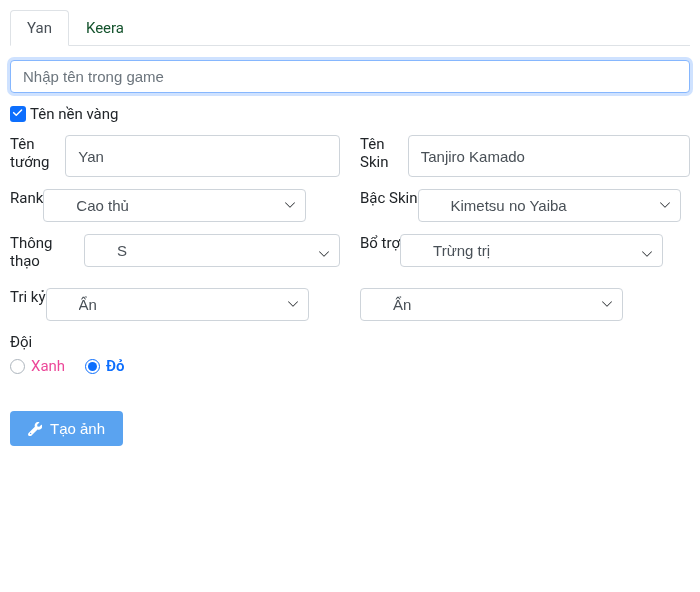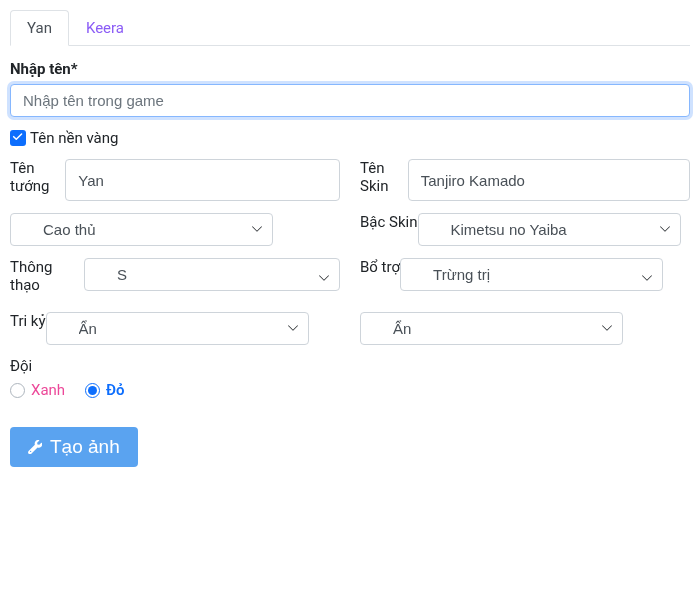--- a/index.html
+++ b/index.html
@@ -13,21 +13,21 @@
       background: #fff;
     }
     .tabs {
       display: flex;
       border-bottom: 1px solid #dee2e6;
       margin-bottom: 14px;
     }
     .tab {
       padding: 8px 16px;
       cursor: pointer;
-      color: #8b5cf6;
+      color: #14532d;
       border: 1px solid transparent;
       border-top-left-radius: 4px;
       border-top-right-radius: 4px;
       margin-bottom: -1px;
     }
     .tab.active {
       color: #495057;
       background: #fff;
       border-color: #dee2e6 #dee2e6 #fff;
     }
@@ -115,38 +115,37 @@
     .radio-label.checked { color: #0d6efd; font-weight: 600; }
     .btn {
       display: inline-flex;
       align-items: center;
       gap: 8px;
       background: #5aa3f0;
       color: #fff;
       border: none;
       border-radius: 4px;
       padding: 9px 18px;
-      font-size: 19px;
+      font-size: 15px;
       cursor: pointer;
-      margin-top: 16px;
+      margin-top: 24px;
     }
     .btn svg { width: 14px; height: 14px; fill: #fff; }
   </style>
 </head>
 <body>
 
 
 
 <div class="tabs">
   <div class="tab active">Yan</div>
   <div class="tab">Keera</div>
 </div>
 
 <div class="section">
-  <span class="label">Nhập tên*</span>
   <input class="text-input focused" type="text" placeholder="Nhập tên trong game" style="">
 </div>
 
 <div class="checkbox-row">
   <div class="checkbox">
     <svg viewBox="0 0 16 16">
         <path d="M13.485 1.929a1 1 0 0 1 0 1.414L6.414 10.414a1 1 0 0 1-1.414 0L1.515 6.929a1 1 0 1 1 1.414-1.414L5.707 8.293l6.364-6.364a1 1 0 0 1 1.414 0z"></path>
       </svg>
   </div>
   <span>Tên nền vàng</span>
@@ -155,20 +154,21 @@
 <div class="grid2">
   <div class="field">
     <span class="label-normal">Tên tướng</span>
     <input class="text-input" type="text" value="Yan" style="">
   </div>
   <div class="field">
     <span class="label-normal">Tên Skin</span>
     <input class="text-input" type="text" value="Tanjiro Kamado" style="">
   </div>
   <div class="field">
+    <span class="label-normal">Rank</span>
     <div class="select-wrap">
       <input class="text-input" type="text" readonly="" value="Cao thủ" style="">
       <span class="chev"><svg viewBox="0 0 16 16">
             <path d="M1.646 4.646a.5.5 0 0 1 .708 0L8 10.293l5.646-5.647a.5.5 0 0 1 .708.708l-6 6a.5.5 0 0 1-.708 0l-6-6a.5.5 0 0 1 0-.708z"></path>
           </svg></span>
     </div>
   </div>
   <div class="field">
     <span class="label-normal">Bậc Skin</span>
     <div class="select-wrap">

